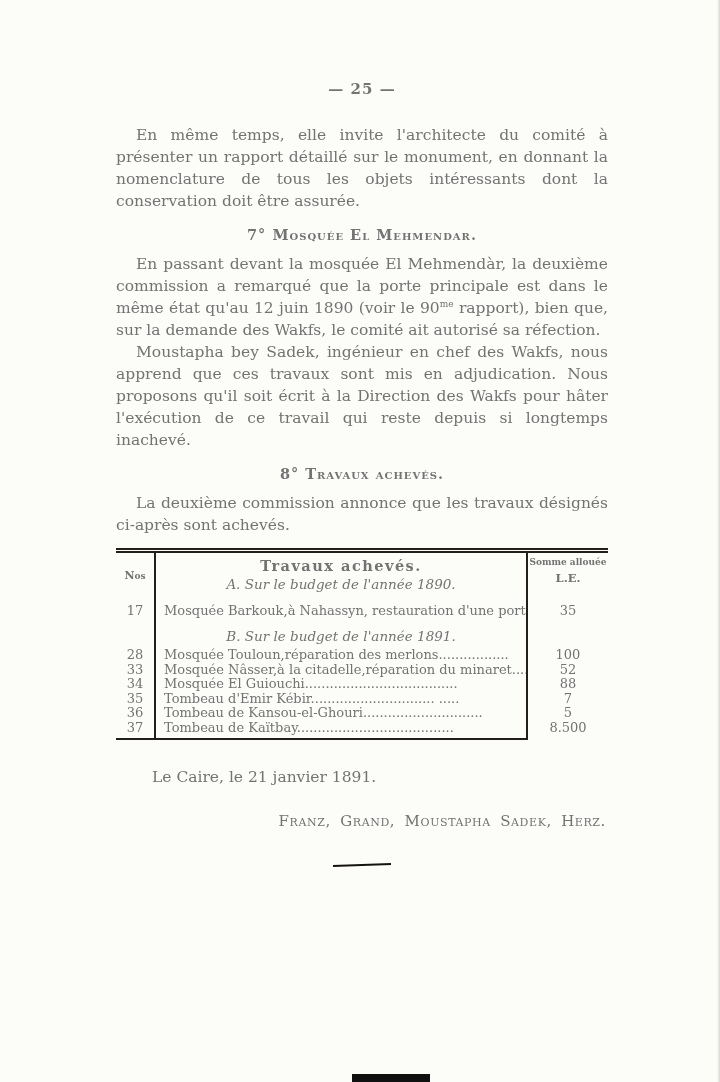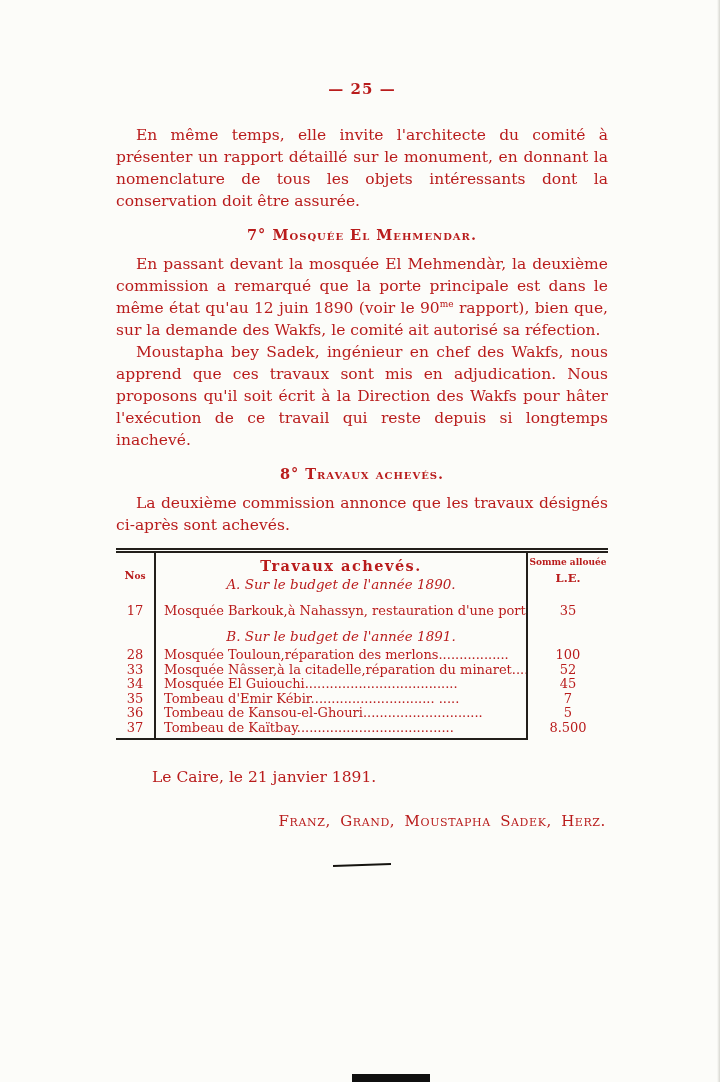--- a/index.html
+++ b/index.html
@@ -2,21 +2,21 @@
 <html><head>
 <meta charset="utf-8">
 <style>
   html, body { margin: 0; padding: 0; background: #888; }
   .page {
     position: relative;
     width: 720px;
     height: 1082px;
     margin: 0 auto;
     background: #fcfcf9;
-    color: #b91c1c;
+    color: #737373;
     font-family: "DejaVu Serif", "Liberation Serif", serif;
     overflow: hidden;
   }
   .page-edge {
     position: absolute; top: 0; right: 0; width: 3px; height: 100%;
     background: linear-gradient(to left, #d8d8d2, rgba(216,216,210,0));
   }
   .content {
     position: absolute;
     left: 116px;
@@ -153,21 +153,21 @@
           <div class="c-amt t-datarow">100</div>
         </div>
         <div class="t-row">
           <div class="c-no t-datarow">33</div>
           <div class="c-mid t-datarow t-label">Mosquée Nâsser,à la citadelle,réparation du minaret......</div>
           <div class="c-amt t-datarow">52</div>
         </div>
         <div class="t-row">
           <div class="c-no t-datarow">34</div>
           <div class="c-mid t-datarow t-label">Mosquée El Guiouchi.....................................</div>
-          <div class="c-amt t-datarow">45</div>
+          <div class="c-amt t-datarow">88</div>
         </div>
         <div class="t-row">
           <div class="c-no t-datarow">35</div>
           <div class="c-mid t-datarow t-label">Tombeau d'Emir Kébir.............................. .....</div>
           <div class="c-amt t-datarow">7</div>
         </div>
         <div class="t-row">
           <div class="c-no t-datarow">36</div>
           <div class="c-mid t-datarow t-label">Tombeau de Kansou-el-Ghouri.............................</div>
           <div class="c-amt t-datarow">5</div>

